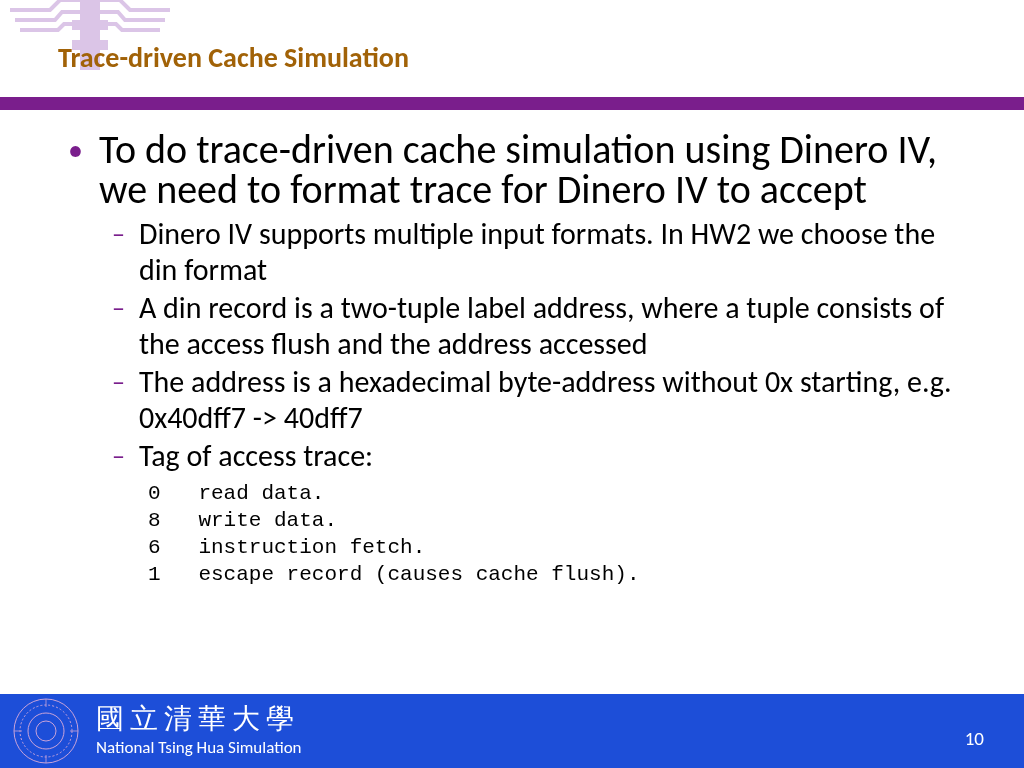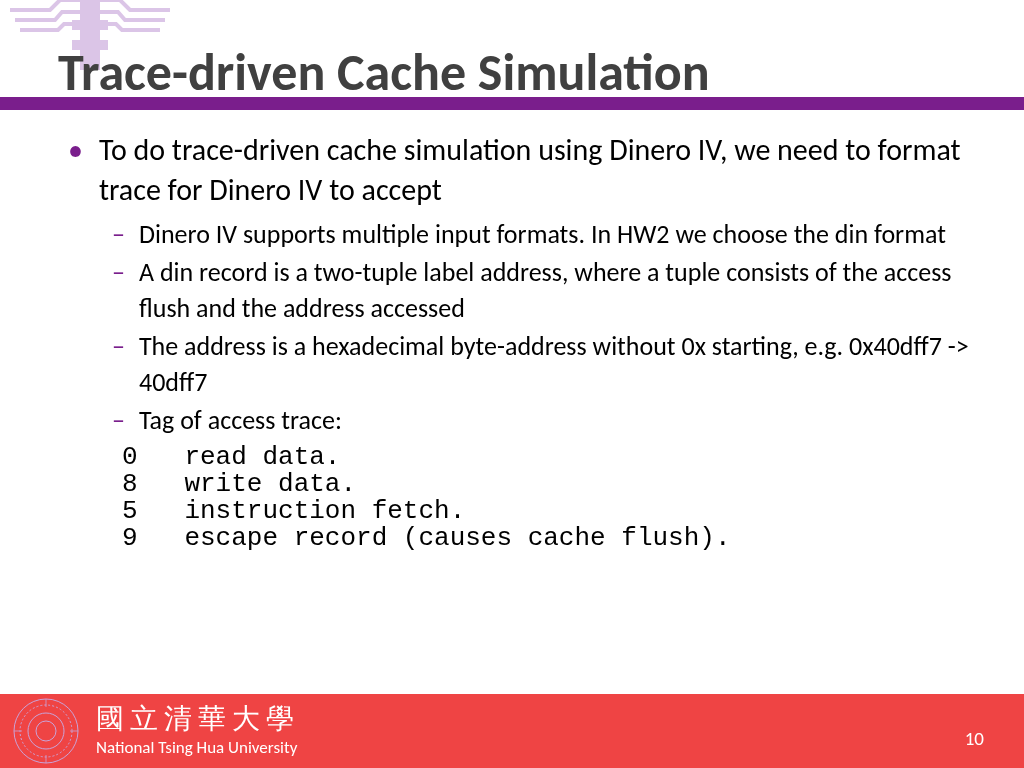--- a/index.html
+++ b/index.html
@@ -19,23 +19,23 @@
     height: 90px;
     opacity: 0.5;
   }
   .title-area {
     position: absolute;
     top: 40px;
     left: 58px;
     right: 40px;
   }
   .title {
-    font-size: 52px;
+    font-size: 28px;
     font-weight: 700;
-    color: #404040;
+    color: #a16207;
   }
   .title-bar {
     position: absolute;
     top: 97px;
     left: 0;
     width: 100%;
     height: 13px;
     background: #7a1e8c;
   }
   .content {
@@ -49,57 +49,57 @@
     margin-bottom: 6px;
   }
   .bullet-dot {
     color: #7a1e8c;
     font-size: 30px;
     line-height: 40px;
     margin-right: 16px;
     flex-shrink: 0;
   }
   .bullet-text {
-    font-size: 30px;
+    font-size: 40px;
     line-height: 40px;
     color: #000;
   }
   .sub-bullet {
     display: flex;
     margin-left: 44px;
     margin-bottom: 2px;
   }
   .sub-dash {
     color: #7a1e8c;
     font-size: 26px;
     line-height: 36px;
     margin-right: 14px;
     flex-shrink: 0;
   }
   .sub-text {
-    font-size: 26px;
+    font-size: 30px;
     line-height: 36px;
     color: #000;
   }
   .code-block {
-    margin-left: 54px;
+    margin-left: 80px;
     margin-top: 6px;
     font-family: "Courier New", monospace;
-    font-size: 26px;
+    font-size: 21px;
     line-height: 27px;
     color: #000;
   }
   .code-row { white-space: pre; }
   .footer {
     position: absolute;
     bottom: 0;
     left: 0;
     width: 100%;
     height: 74px;
-    background: #ef4444;
+    background: #1d4ed8;
     display: flex;
     align-items: center;
   }
   .footer-seal {
     width: 68px;
     height: 68px;
     margin-left: 12px;
     flex-shrink: 0;
   }
   .footer-text {
@@ -160,36 +160,36 @@
     <span class="sub-dash">–</span>
     <span class="sub-text">The address is a hexadecimal byte-address without 0x starting, e.g. 0x40dff7 -&gt; 40dff7</span>
   </div>
   <div class="sub-bullet">
     <span class="sub-dash">–</span>
     <span class="sub-text">Tag of access trace:</span>
   </div>
   <div class="code-block">
     <div class="code-row">0   read data.</div>
     <div class="code-row">8   write data.</div>
-    <div class="code-row">5   instruction fetch.</div>
-    <div class="code-row">9   escape record (causes cache flush).</div>
+    <div class="code-row">6   instruction fetch.</div>
+    <div class="code-row">1   escape record (causes cache flush).</div>
   </div>
 </div>
 
 <div class="footer">
   <svg class="footer-seal" viewBox="0 0 68 68">
     <circle cx="34" cy="34" r="32" fill="none" stroke="#c9a3d8" stroke-width="1"></circle>
     <circle cx="34" cy="34" r="26" fill="none" stroke="#c9a3d8" stroke-width="1" stroke-dasharray="2 2"></circle>
     <circle cx="34" cy="34" r="18" fill="none" stroke="#c9a3d8" stroke-width="1"></circle>
     <circle cx="34" cy="34" r="10" fill="none" stroke="#c9a3d8" stroke-width="1"></circle>
     <g stroke="#c9a3d8" stroke-width="0.8">
       <line x1="34" y1="2" x2="34" y2="10"></line>
       <line x1="34" y1="58" x2="34" y2="66"></line>
       <line x1="2" y1="34" x2="10" y2="34"></line>
       <line x1="58" y1="34" x2="66" y2="34"></line>
     </g>
   </svg>
   <div class="footer-text">
     <div class="footer-cn">國立清華大學</div>
-    <div class="footer-en">National Tsing Hua University</div>
+    <div class="footer-en">National Tsing Hua Simulation</div>
   </div>
   <div class="page-num">10</div>
 </div>
 
 </body></html>

